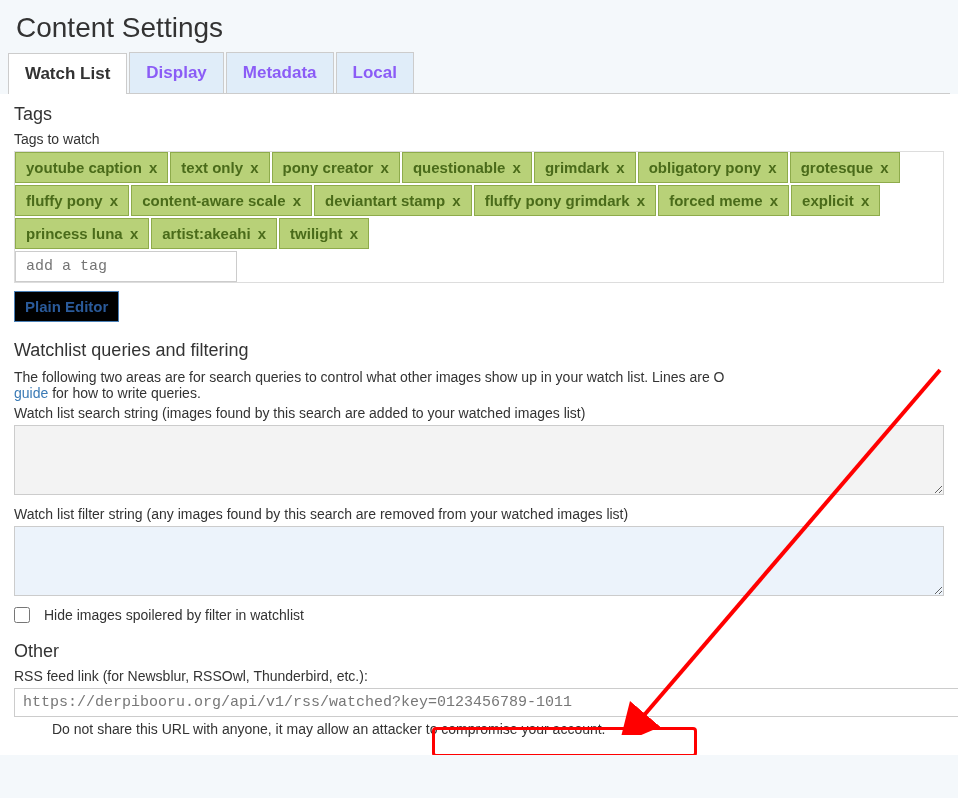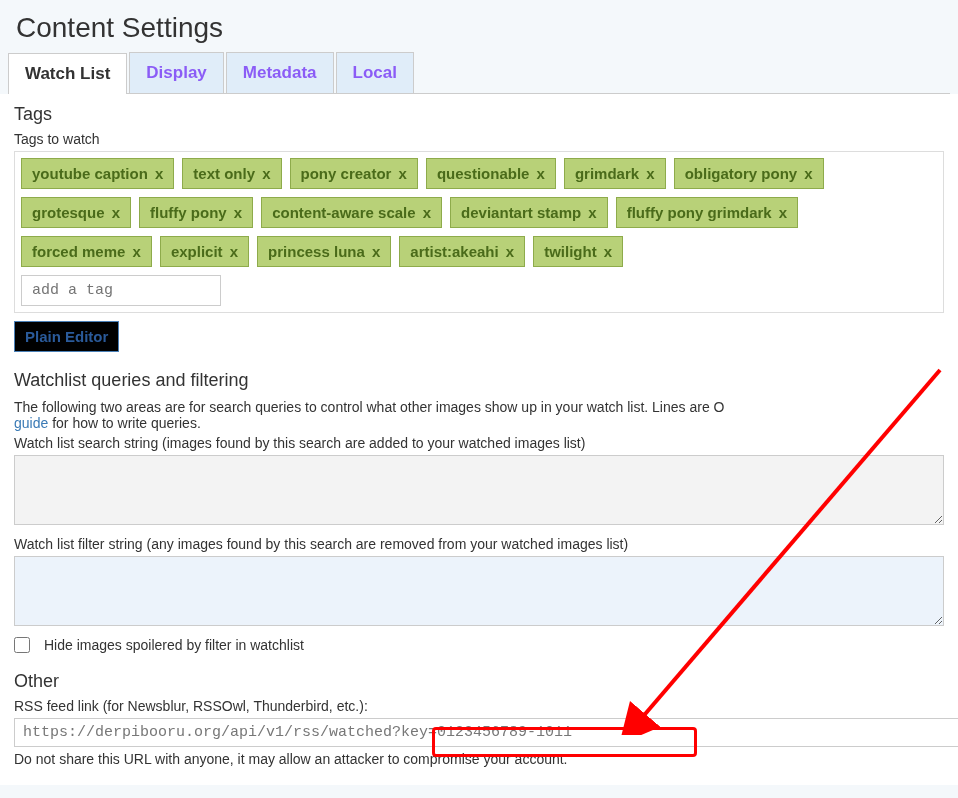--- a/index.html
+++ b/index.html
@@ -49,24 +49,23 @@
       color: #333;
       padding: 10px 0 4px 0;
     }
     .label-text {
       font-size: 14px;
       color: #333;
       margin: 2px 0 4px 0;
     }
     .tag-area {
       border: 1px solid #ddd;
-      padding: 6px;
       display: flex;
       flex-wrap: wrap;
-      gap: 8px;
+      gap: 2px;
       align-items: flex-start;
     }
     .tag-chip {
       background: #b8d178;
       border: 1px solid #8eab4b;
       color: #4a6b1a;
       font-weight: bold;
       font-size: 15px;
       padding: 6px 10px;
       white-space: nowrap;
@@ -74,21 +73,21 @@
     }
     .tag-x {
       margin-left: 3px;
     }
     .add-tag-input {
       font-family: "Courier New", monospace;
       font-size: 15px;
       color: #888;
       border: 1px solid #ccc;
       padding: 6px 10px;
-      width: 200px;
+      width: 222px;
     }
     .btn-outline {
       background: #000000;
       border: 1px solid #4a80b7;
       color: #2a5a9a;
       font-weight: bold;
       font-size: 15px;
       padding: 6px 10px;
       margin: 8px 0;
       display: inline-block;
@@ -199,21 +198,21 @@
     <textarea class="textarea-box blue" style=""></textarea>
 
     <div class="checkbox-row">
       <input type="checkbox" style="">
       <span>Hide images spoilered by filter in watchlist</span>
     </div>
 
     <h2>Other</h2>
     <div class="label-text">RSS feed link (for Newsblur, RSSOwl, Thunderbird, etc.):</div>
     <input class="rss-input" type="text" readonly="" value="https://derpibooru.org/api/v1/rss/watched?key=0123456789-1011" style="">
-    <div class="label-text" style="margin-top:4px;">Do not share this URL with anyone, it may allow an attacker to compromise your account.</div>
+    <div class="label-text" style="margin-top:4px;margin-left:38px;">Do not share this URL with anyone, it may allow an attacker to compromise your account.</div>
   </div>
 
   <div class="annotation-layer">
     <div class="red-box" style="left:432px; top:727px; width:265px; height:30px;"></div>
     <svg class="arrow-svg" style="left:620px; top:365px; width:340px; height:370px;">
       <defs>
         <marker id="ah" markerWidth="12" markerHeight="12" refX="2" refY="5" orient="auto">
           <polygon points="0 0, 10 5, 0 10" fill="#ff0000"></polygon>
         </marker>
       </defs>

